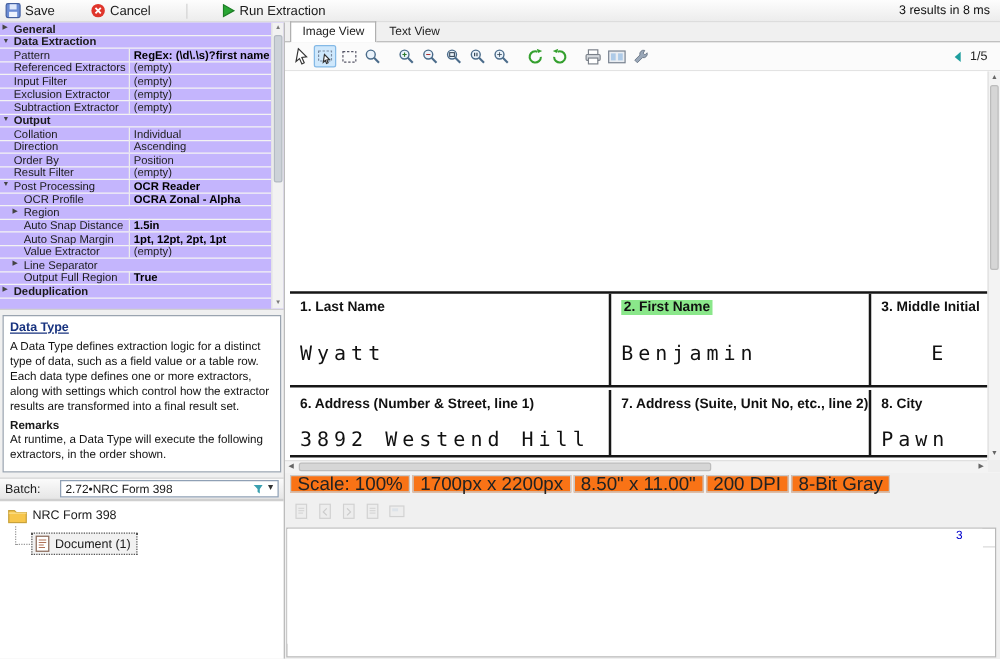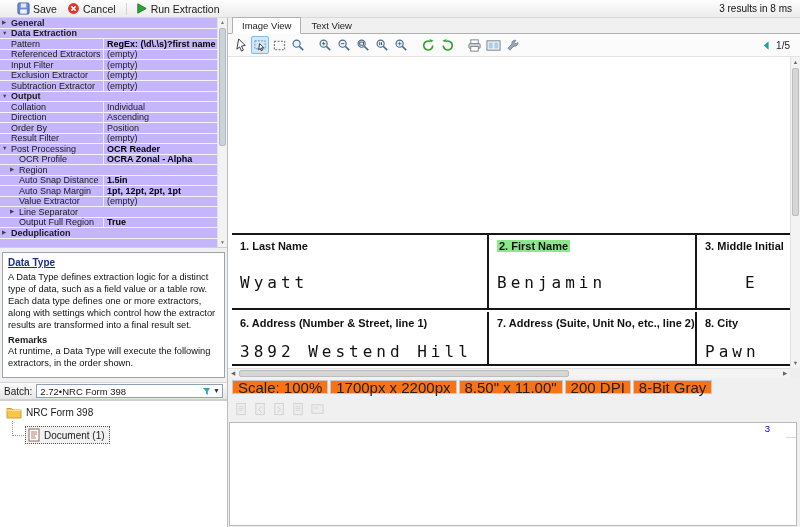--- a/index.html
+++ b/index.html
@@ -1,21 +1,21 @@
 <!DOCTYPE html>
 <html><head>
 <meta charset="utf-8">
 <style>
   *{box-sizing:border-box;margin:0;padding:0}
   html,body{width:800px;height:527px}
   body{position:relative;font-family:"Liberation Sans",sans-serif;font-size:10px;color:#1a1a1a;background:#f0f0f0;overflow:hidden}
   svg{display:block}
 
   
-  .topbar{position:absolute;left:0;top:0;width:800px;height:18px;background:linear-gradient(#fdfdfd,#ececec);border-bottom:1px solid #d8d8d8;display:flex;align-items:center;padding-left:14px;gap:2px}
+  .topbar{position:absolute;left:0;top:0;width:800px;height:18px;background:linear-gradient(#fdfdfd,#ececec);border-bottom:1px solid #d8d8d8;display:flex;align-items:center;padding-left:1px;gap:20px}
   .tb-btn{display:flex;align-items:center;gap:3px;height:16px;padding:1px 5px 1px 3px;border-radius:2px;font-size:10.5px}
   .tb-sep{width:1px;height:12px;background:#d3d3d3;margin:0 3px}
   .summary{position:absolute;right:8px;top:3px;font-size:10px;color:#111}
 
   
   .left{position:absolute;left:0;top:18px;width:227px;height:509px;background:#f0f0f0}
 
   .pg{position:absolute;left:0;top:0;width:227px;height:230px;background:#c4b5fd;border-bottom:1px solid #cfcfcf;overflow:hidden}
   .pg-row{display:flex;align-items:center;height:10.5px;border-bottom:1px solid #f3f3f3;padding-left:2px;margin-right:10px}
   .pg-arrow{flex:0 0 9px;font-size:5.5px;color:#444;line-height:9px}
@@ -28,21 +28,21 @@
   .pg-sb{position:absolute;right:0;top:0;width:10px;height:229px;background:#f2f2f2;border-left:1px solid #e2e2e2}
   .pg-sb .sa{position:absolute;left:0;width:9px;height:9px;font-size:5px;color:#777;text-align:center;line-height:9px}
   .pg-sb .sa.dn{bottom:0}
   .pg-sb .thumb{position:absolute;left:1px;top:10px;width:7px;height:118px;background:#ccd2d8;border:1px solid #b3bac2;border-radius:2px}
 
   .help{position:absolute;left:2px;top:234px;width:223px;height:126px;background:#fff;border:1px solid #9aa4b0;padding:4px 5px;overflow:hidden}
   .help-title{display:inline-block;color:#17327f;font-weight:bold;text-decoration:underline;font-size:10px;margin-bottom:3px}
   .help-body{font-size:9.3px;line-height:1.3;color:#111}
   .help-remarks{font-weight:bold;font-size:9.3px;margin-top:4px}
 
-  .batchbar{position:absolute;left:0;top:364px;width:227px;height:18px;background:linear-gradient(#fbfbfb,#e6e6e6);border-top:1px solid #d6d6d6;border-bottom:1px solid #cfcfcf;display:flex;align-items:center;padding:0 4px;gap:4px;font-size:10px}
+  .batchbar{position:absolute;left:0;top:364px;width:227px;height:18px;background:linear-gradient(#fbfbfb,#e6e6e6);border-top:1px solid #d6d6d6;border-bottom:1px solid #cfcfcf;display:flex;align-items:center;padding:0 4px;gap:16px;font-size:10px}
   .batch-combo{flex:1;height:14px;background:#fff;border:1px solid #8fa0b5;display:flex;align-items:center;padding:0 2px 0 3px;font-size:9.5px;gap:2px}
   .batch-combo .txt{flex:1;white-space:nowrap;overflow:hidden}
   .batch-caret{font-size:7px;color:#333;line-height:10px}
 
   .tree{position:absolute;left:0;top:382px;width:227px;height:127px;background:#fff;border-top:1px solid #cfcfcf}
   .tree-root{display:flex;align-items:center;gap:4px;padding:5px 0 0 6px;font-size:10px}
   .tree-lines{position:absolute;left:12px;top:20px;width:12px;height:15px;border-left:1px dotted #9a9a9a;border-bottom:1px dotted #9a9a9a}
   .tree-child{display:flex;align-items:center;gap:4px;margin:7px 0 0 25px;font-size:10px}
   .doc-item{display:flex;align-items:center;gap:4px;border:1px dotted #555;background:#f1f1f1;padding:1px 4px 1px 2px}
 

